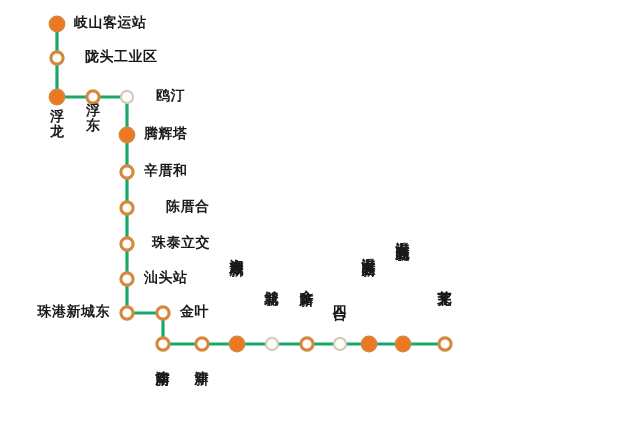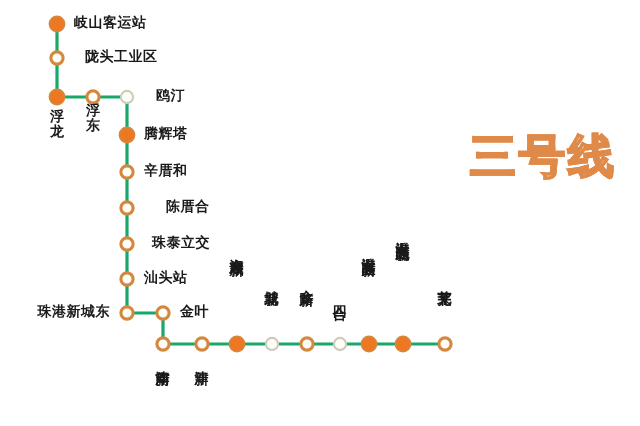--- a/index.html
+++ b/index.html
@@ -95,15 +95,14 @@
       <div class="lbl v" style="left: 229px; top: 247px;">东海岸新城</div>
       <div class="lbl v" style="left: 264px; top: 279px;">新城北</div>
       <div class="lbl v" style="left: 299px; top: 279px;">金新路</div>
       <div class="lbl v" style="left: 332px; top: 295px;">四合</div>
       <div class="lbl v" style="left: 361px; top: 247px;">澄海高新区</div>
       <div class="lbl v" style="left: 395px; top: 231px;">澄海高新区北</div>
       <div class="lbl v" style="left: 437px; top: 279px;">莱芜北</div>
     </div>
 
 
-  <div id="title">三号线</div>
 
 </div>
 
 </body></html>

